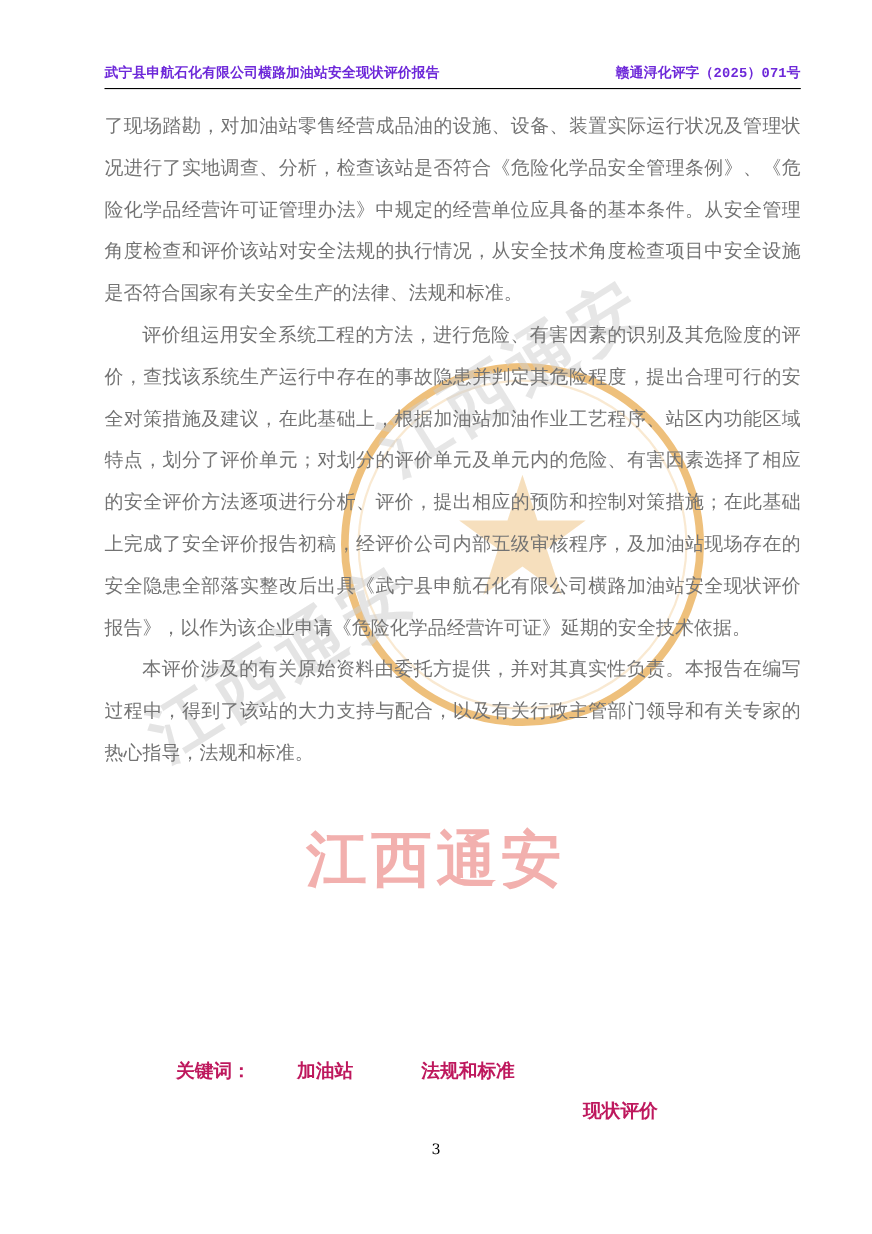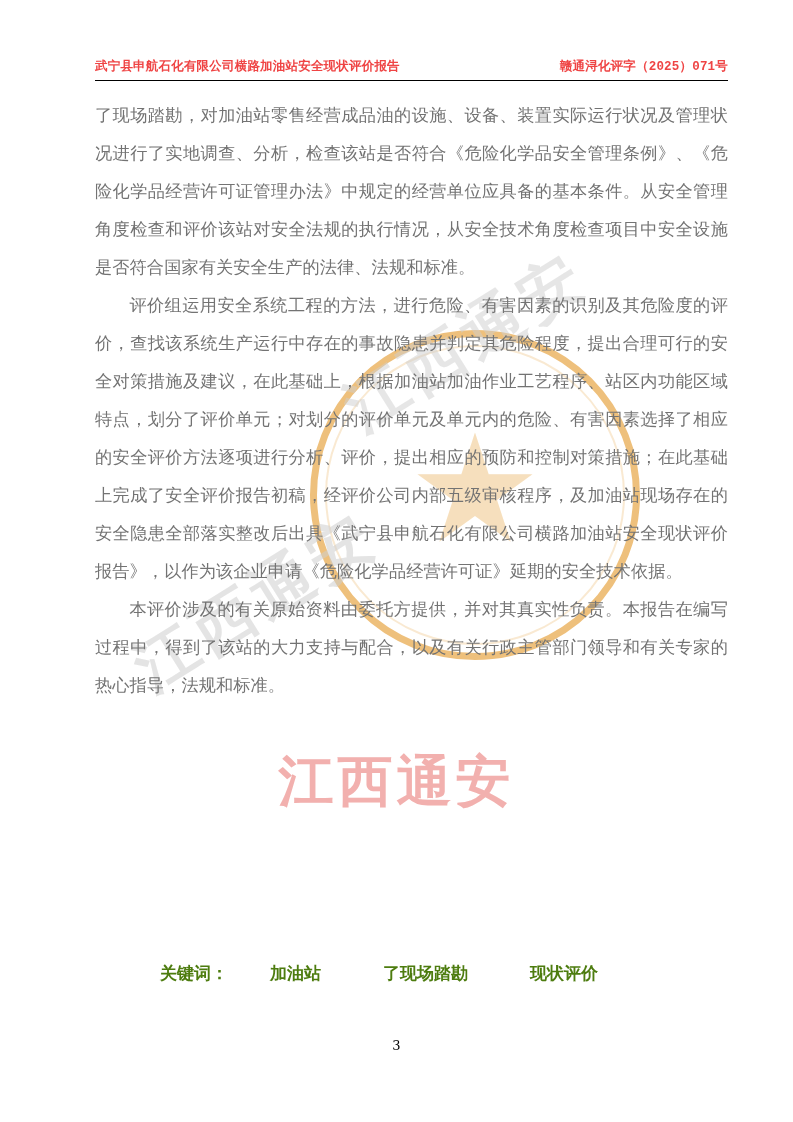--- a/index.html
+++ b/index.html
@@ -23,21 +23,21 @@
   .header {
     position: absolute;
     top: 58px;
     left: 95px;
     width: 633px;
     display: flex;
     justify-content: space-between;
     align-items: flex-end;
     font-size: 12.5px;
     font-weight: bold;
-    color: #ef4444;
+    color: #6d28d9;
     letter-spacing: 0.2px;
   }
   .header-left {
     white-space: nowrap;
   }
   .header-right {
     white-space: nowrap;
     font-family: Liberation Mono, monospace;
   }
   .header-rule {
@@ -160,26 +160,26 @@
   
   .keywords {
     position: absolute;
     top: 962px;
     left: 160px;
     width: 520px;
     display: flex;
     font-family: "DejaVu Sans", sans-serif;
     font-size: 17px;
     font-weight: bold;
-    color: #4d7c0f;
+    color: #be185d;
     z-index: 3;
   }
   .kw-label { margin-right: 42px; }
   .kw-item  { margin-right: 62px; }
-  .kw-item:last-child { margin-right: 0; }
+  .kw-item:last-child { margin-right: 0; margin-top: 36px; }
 
   
   .footer {
     position: absolute;
     top: 1038px;
     left: 0;
     width: 793px;
     text-align: center;
     font-family: "DejaVu Serif", serif;
     font-size: 13px;
@@ -210,19 +210,19 @@
 
   <div class="content">
     <p class="para">了现场踏勘，对加油站零售经营成品油的设施、设备、装置实际运行状况及管理状况进行了实地调查、分析，检查该站是否符合《危险化学品安全管理条例》、《危险化学品经营许可证管理办法》中规定的经营单位应具备的基本条件。从安全管理角度检查和评价该站对安全法规的执行情况，从安全技术角度检查项目中安全设施是否符合国家有关安全生产的法律、法规和标准。</p>
     <p class="para indent">评价组运用安全系统工程的方法，进行危险、有害因素的识别及其危险度的评价，查找该系统生产运行中存在的事故隐患并判定其危险程度，提出合理可行的安全对策措施及建议，在此基础上，根据加油站加油作业工艺程序、站区内功能区域特点，划分了评价单元；对划分的评价单元及单元内的危险、有害因素选择了相应的安全评价方法逐项进行分析、评价，提出相应的预防和控制对策措施；在此基础上完成了安全评价报告初稿，经评价公司内部五级审核程序，及加油站现场存在的安全隐患全部落实整改后出具《武宁县申航石化有限公司横路加油站安全现状评价报告》，以作为该企业申请《危险化学品经营许可证》延期的安全技术依据。</p>
     <p class="para indent">本评价涉及的有关原始资料由委托方提供，并对其真实性负责。本报告在编写过程中，得到了该站的大力支持与配合，以及有关行政主管部门领导和有关专家的热心指导，法规和标准。</p>
   </div>
 
   <div class="keywords">
     <span class="kw-label">关键词：</span>
     <span class="kw-item">加油站</span>
-    <span class="kw-item">了现场踏勘</span>
+    <span class="kw-item">法规和标准</span>
     <span class="kw-item">现状评价</span>
   </div>
 
   <div class="footer">3</div>
 
 </div>
 
 </body></html>

